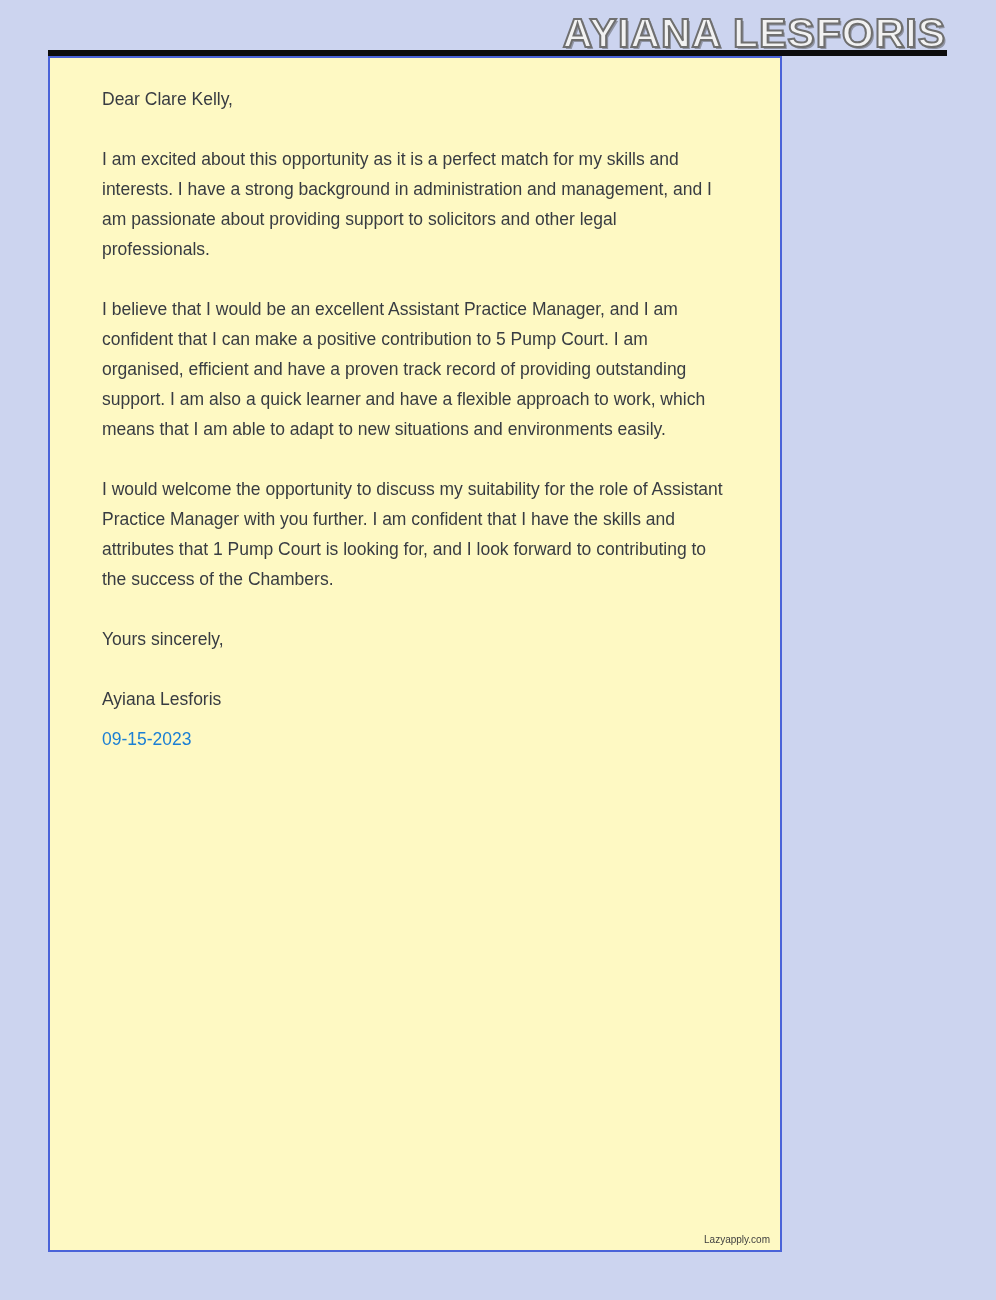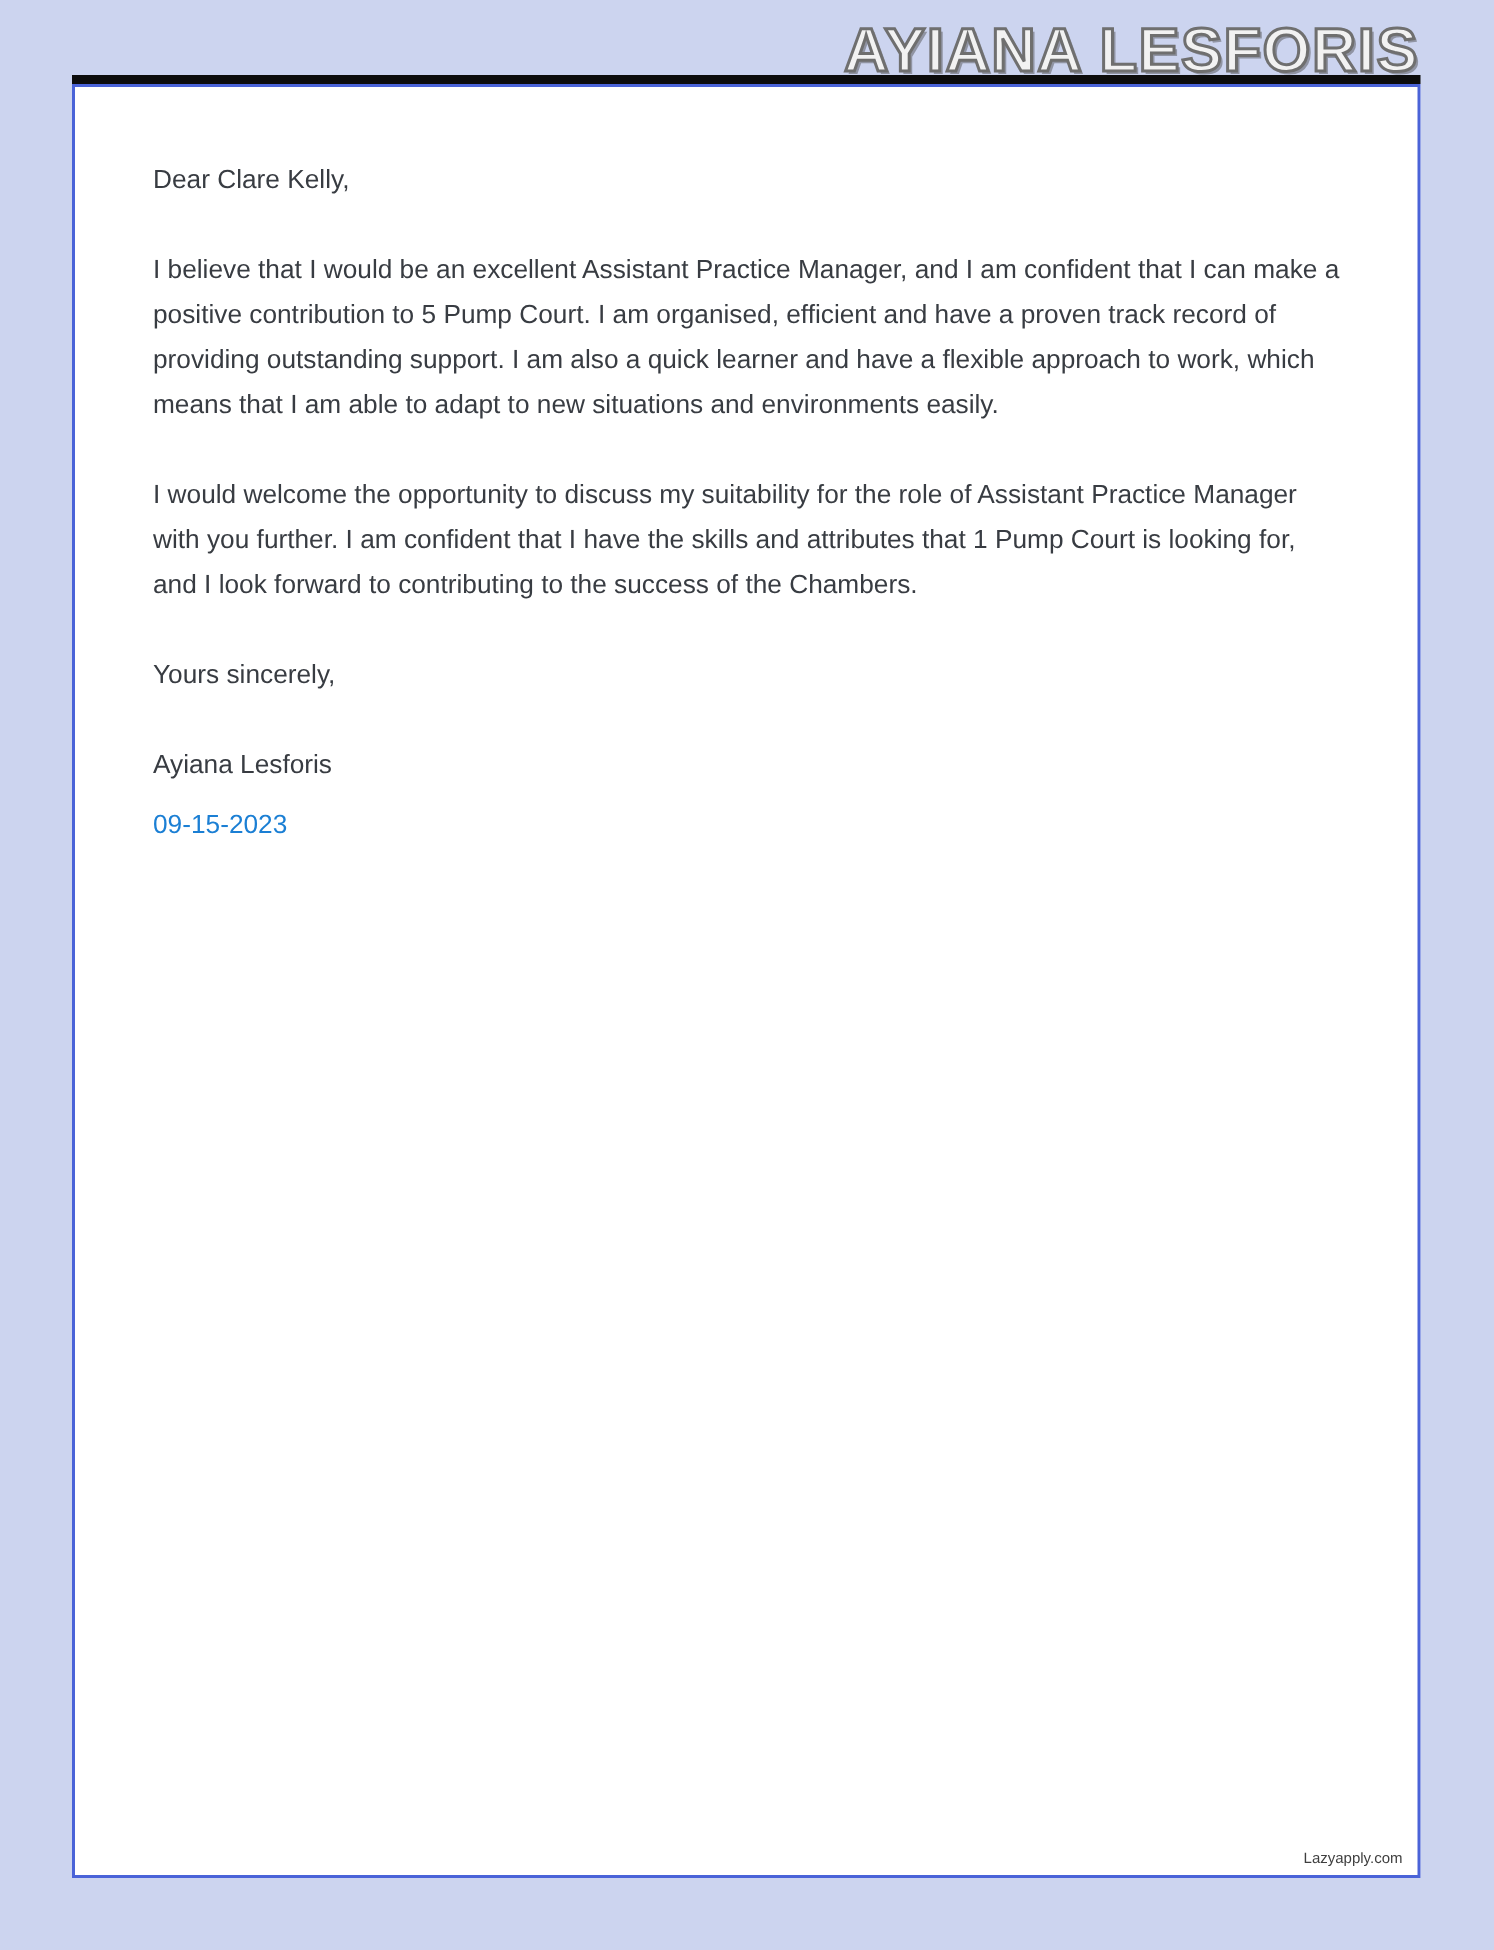--- a/index.html
+++ b/index.html
@@ -35,25 +35,25 @@
     width: 899px;
     height: 6px;
     background: #0c0c0c;
   }
 
   
   .page {
     position: absolute;
     left: 48px;
     top: 56px;
-    width: 899px;
+    width: 734px;
     height: 1196px;
-    background: #ffffff;
+    background: #fef9c3;
     border: 2px solid #4a63d8;
-    padding: 46px 52px 0 52px;
+    padding: 26px 52px 0 52px;
   }
 
   .page p {
     margin: 0 0 30px 0;
     font-size: 17.5px;
     line-height: 30px;
     color: #383c42;
   }
 
   .page p.signature { margin-bottom: 10px; }
@@ -77,20 +77,21 @@
 
 <div class="header-name">AYIANA LESFORIS</div>
 
 <div class="top-bar"></div>
 
 <div class="page">
 
   <p>Dear Clare Kelly,</p>
 
 
+  <p>I am excited about this opportunity as it is a perfect match for my skills and interests. I have a strong background in administration and management, and I am passionate about providing support to solicitors and other legal professionals.</p>
 
   <p>I believe that I would be an excellent Assistant Practice Manager, and I am confident that I can make a positive contribution to 5 Pump Court. I am organised, efficient and have a proven track record of providing outstanding support. I am also a quick learner and have a flexible approach to work, which means that I am able to adapt to new situations and environments easily.</p>
 
   <p>I would welcome the opportunity to discuss my suitability for the role of Assistant Practice Manager with you further. I am confident that I have the skills and attributes that 1 Pump Court is looking for, and I look forward to contributing to the success of the Chambers.</p>
 
   <p>Yours sincerely,</p>
 
   <p class="signature">Ayiana Lesforis</p>
 
   <p class="date">09-15-2023</p>

